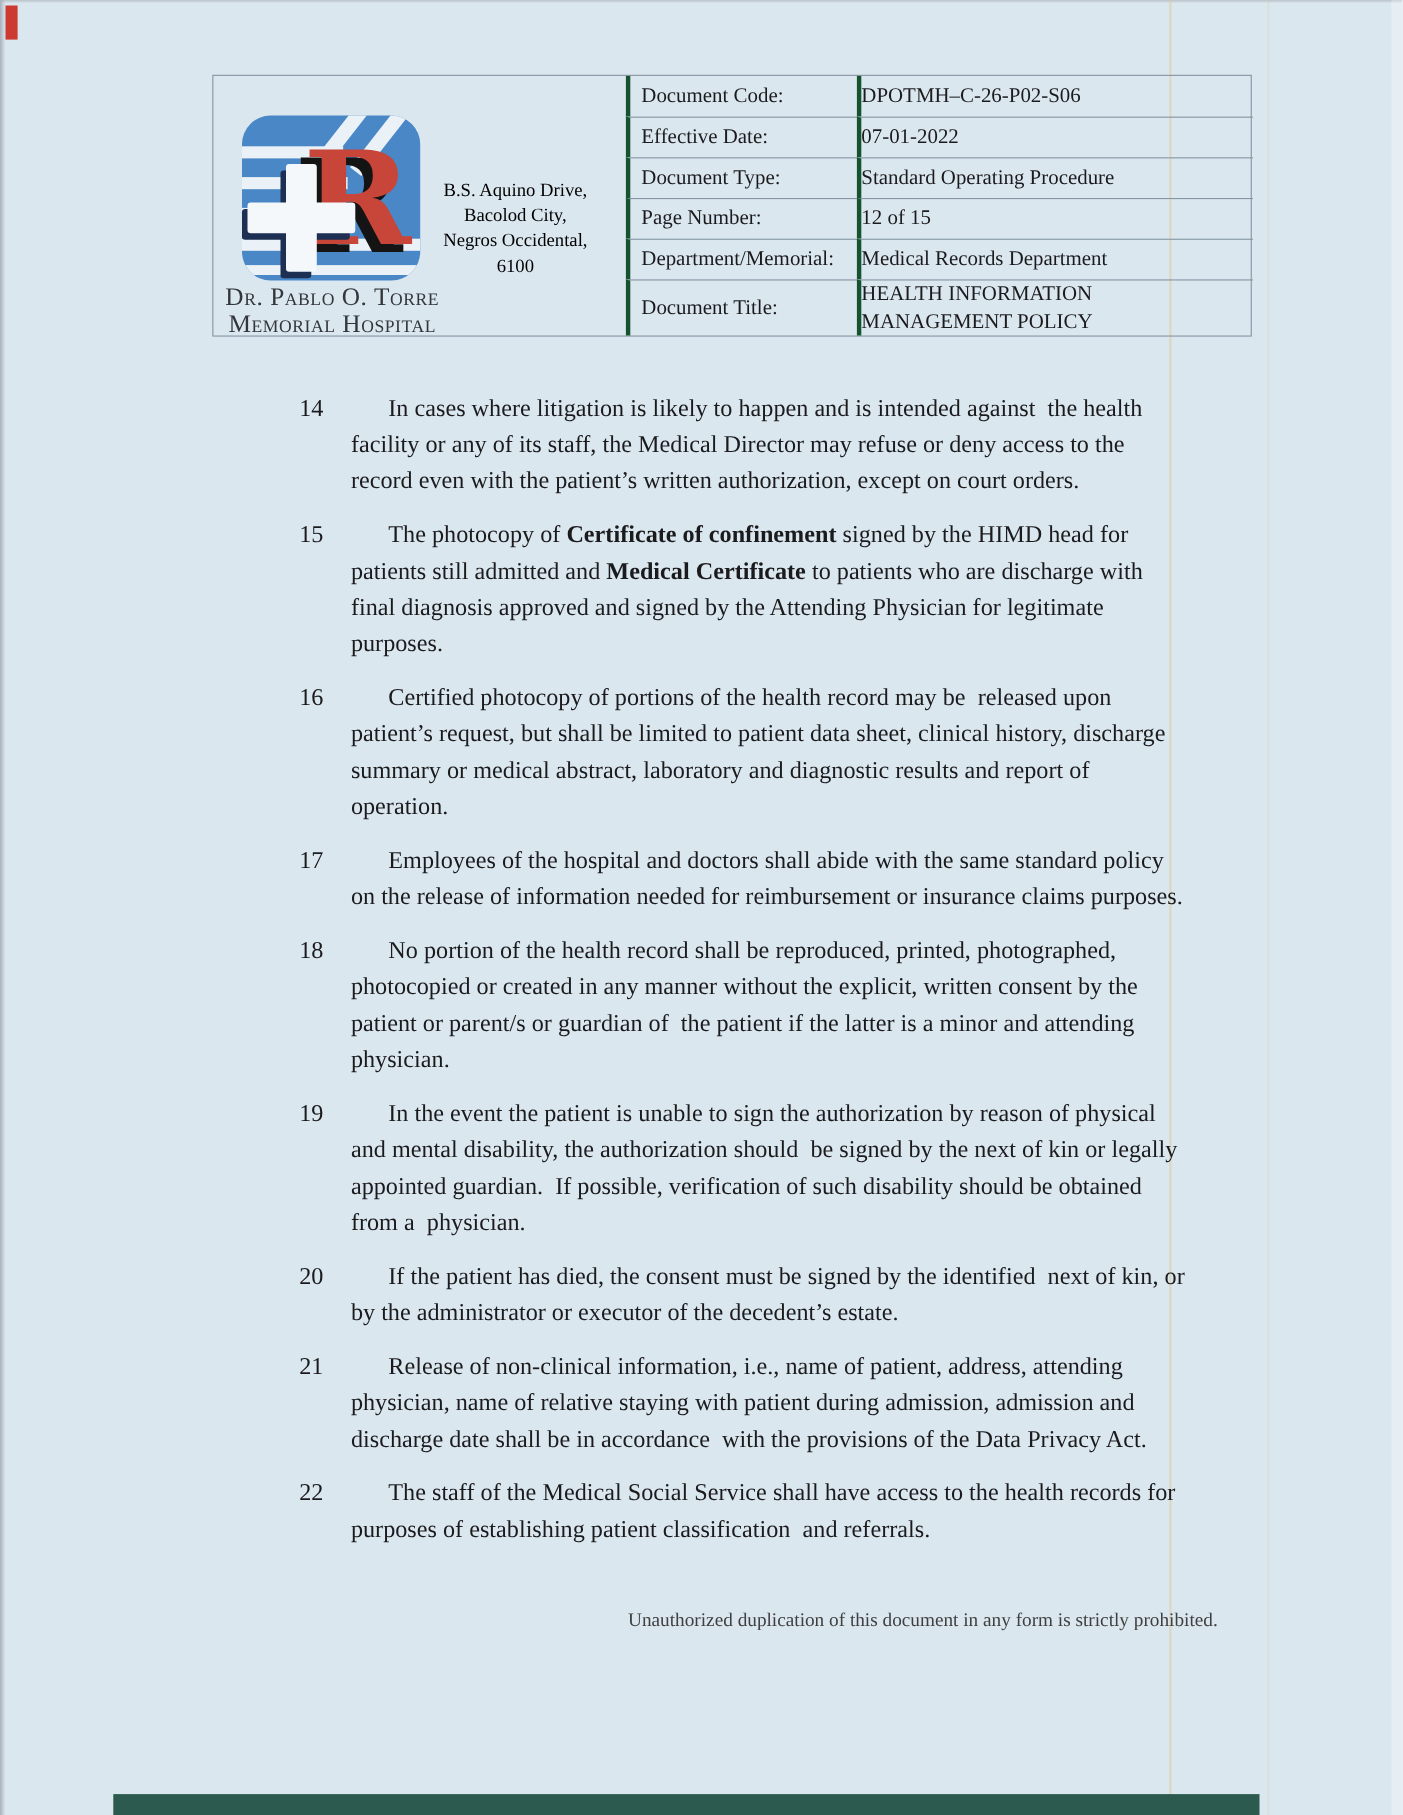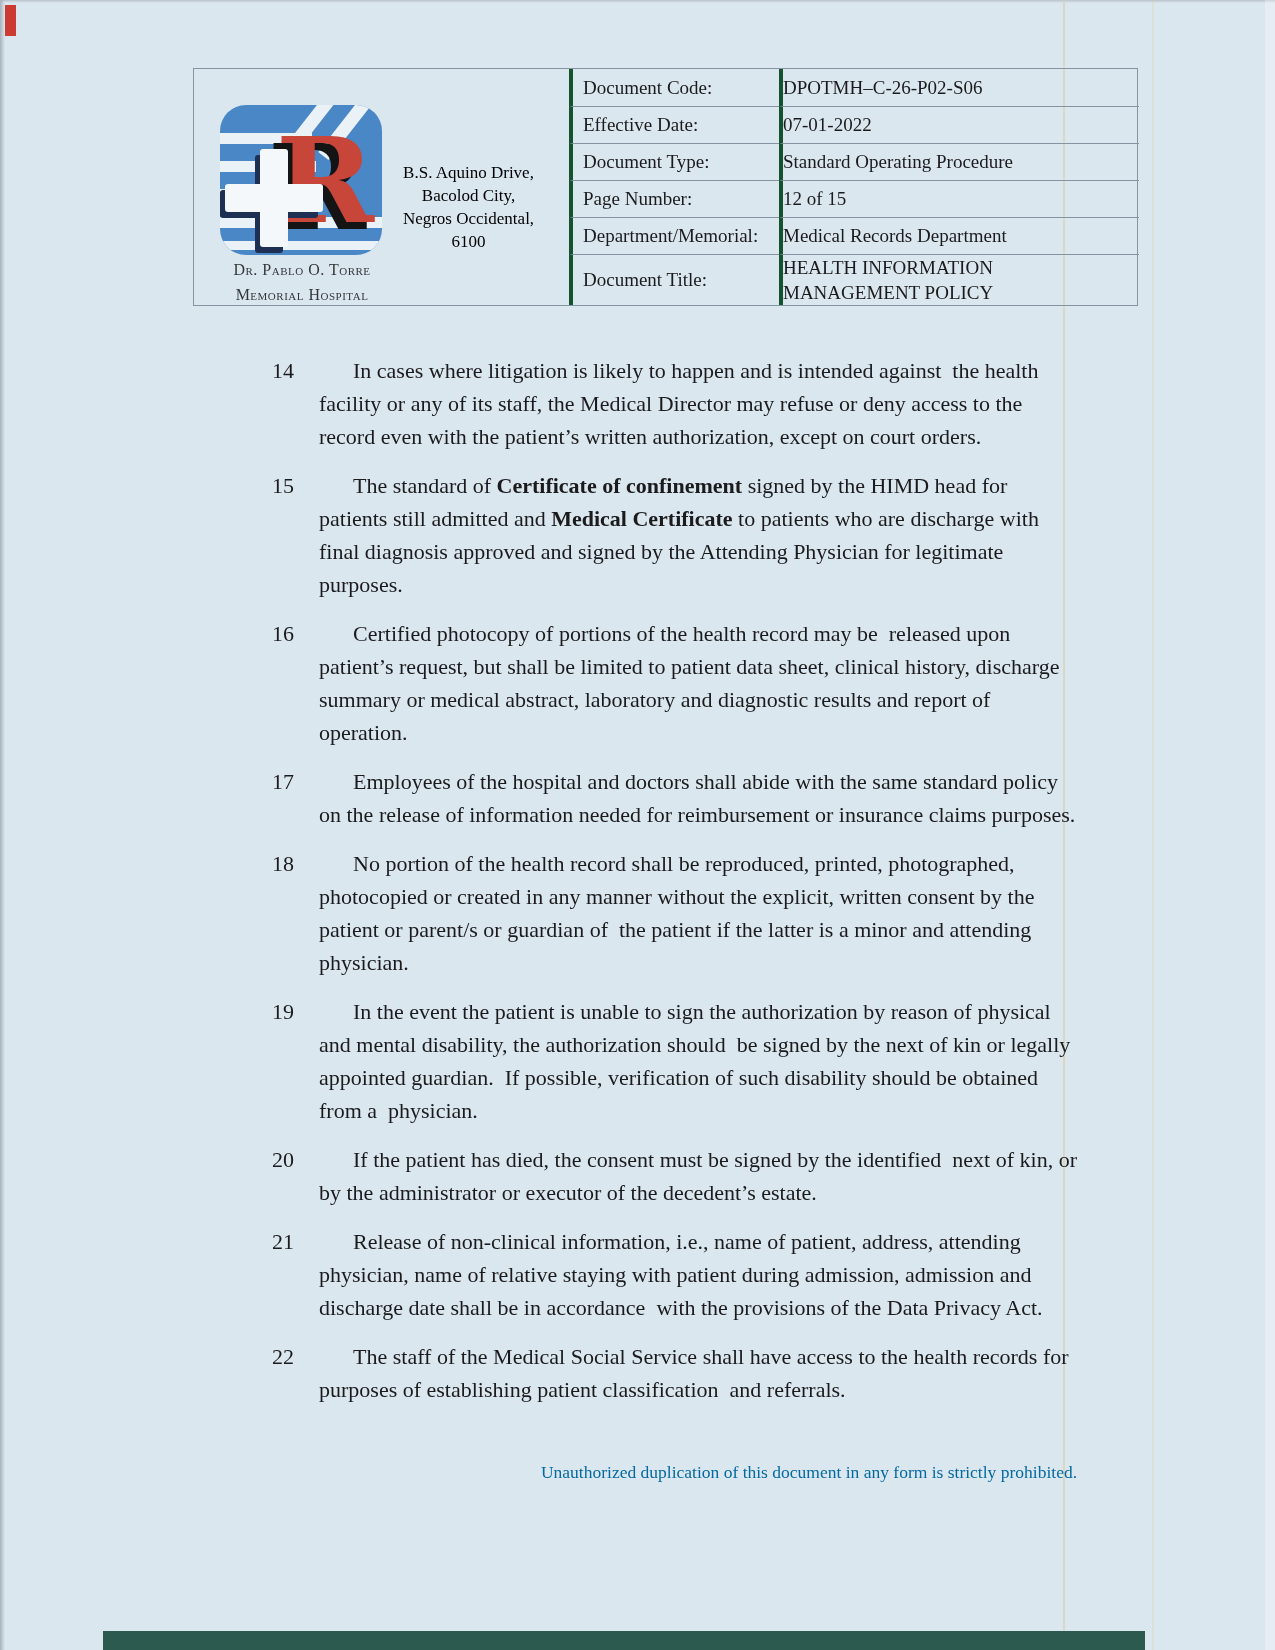--- a/index.html
+++ b/index.html
@@ -39,33 +39,33 @@
   .hcell.label { padding-left:10px; font-size:19px; }
   .hcell.value { padding-left:0; font-size:19px; }
   .hcell.value.title { font-weight:normal; line-height:25px; }
   .hcell.value.title .wrapbox { width:235px; }
   .org-cell { grid-column:1; grid-row:1 / span 6; border-left:none; border-top:none;
               position:relative; }
   .logo-svg { position:absolute; left:22px; top:34px; }
   .org-address { position:absolute; left:192px; top:92px; width:165px;
                  font-size:17px; line-height:23px; text-align:center; color:#000000; }
   .org-name { position:absolute; left:2px; top:188px; width:212px; text-align:center;
-              font-variant:small-caps; font-size:16px; line-height:25px;
+              font-variant:small-caps; font-size:23px; line-height:25px;
               letter-spacing:0.5px; color:#33373c; }
 
   
   .policy-list { position:absolute; left:303px; top:338px; width:792px;
                  font-size:22px; line-height:33px; }
   .item { position:relative; }
   .item .num { position:absolute; left:-31px; top:0; }
   .item p { margin:16px; text-indent:34px; white-space:pre-wrap; }
 
   
-  .footer-note { position:absolute; left:469px; top:1462px; width:680px;
-                 text-align:center; font-size:17.5px; color:#0369a1; }
+  .footer-note { position:absolute; left:499px; top:1462px; width:680px;
+                 text-align:center; font-size:17.5px; color:#404040; }
 </style>
 </head>
 <body>
 
 <div class="page">
 
   <div class="edge-top"></div>
   <div class="edge-left"></div>
   <div class="edge-right"></div>
   <div class="red-mark"></div>
@@ -137,21 +137,21 @@
     </div>
   </div>
 
   <div class="policy-list">
       <div class="item">
         <span class="num">14</span>
         <p><span>In cases where litigation is likely to happen and is intended against  the health facility or any of its staff, the Medical Director may refuse or deny access to the record even with the patient’s written authorization, except on court orders.</span></p>
       </div>
       <div class="item">
         <span class="num">15</span>
-        <p><span>The standard of </span><b>Certificate of confinement</b><span> signed by the HIMD head for patients still admitted and </span><b>Medical Certificate</b><span> to patients who are discharge with final diagnosis approved and signed by the Attending Physician for legitimate purposes.</span></p>
+        <p><span>The photocopy of </span><b>Certificate of confinement</b><span> signed by the HIMD head for patients still admitted and </span><b>Medical Certificate</b><span> to patients who are discharge with final diagnosis approved and signed by the Attending Physician for legitimate purposes.</span></p>
       </div>
       <div class="item">
         <span class="num">16</span>
         <p><span>Certified photocopy of portions of the health record may be  released upon patient’s request, but shall be limited to patient data sheet, clinical history, discharge summary or medical abstract, laboratory and diagnostic results and report of operation.</span></p>
       </div>
       <div class="item">
         <span class="num">17</span>
         <p><span>Employees of the hospital and doctors shall abide with the same standard policy on the release of information needed for reimbursement or insurance claims purposes.</span></p>
       </div>
       <div class="item">

